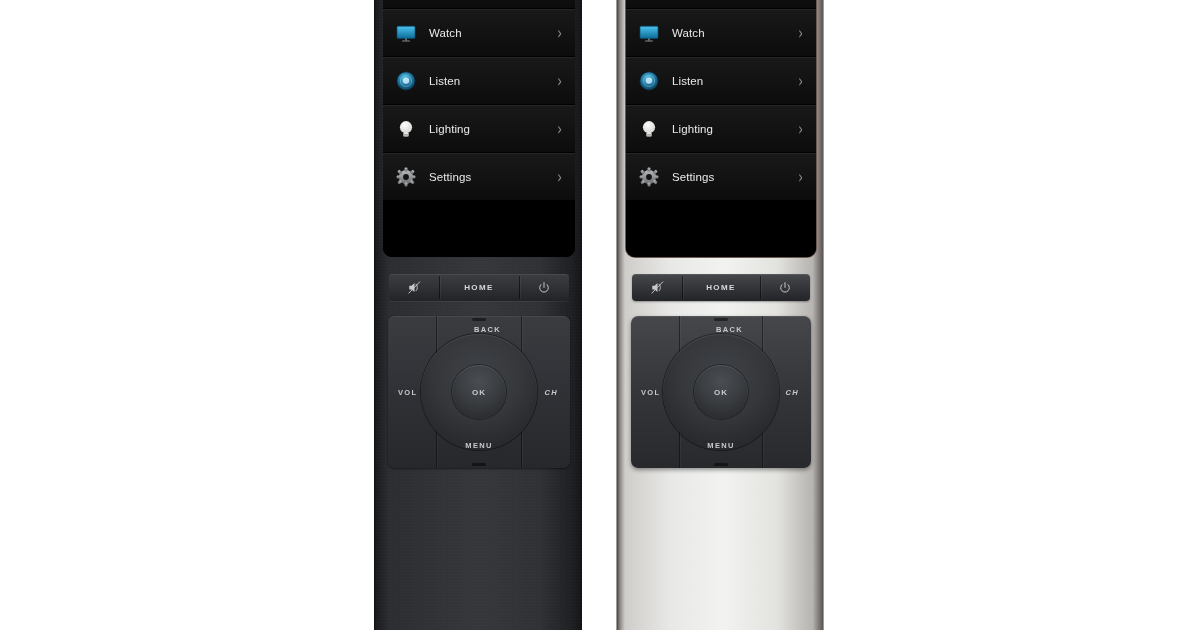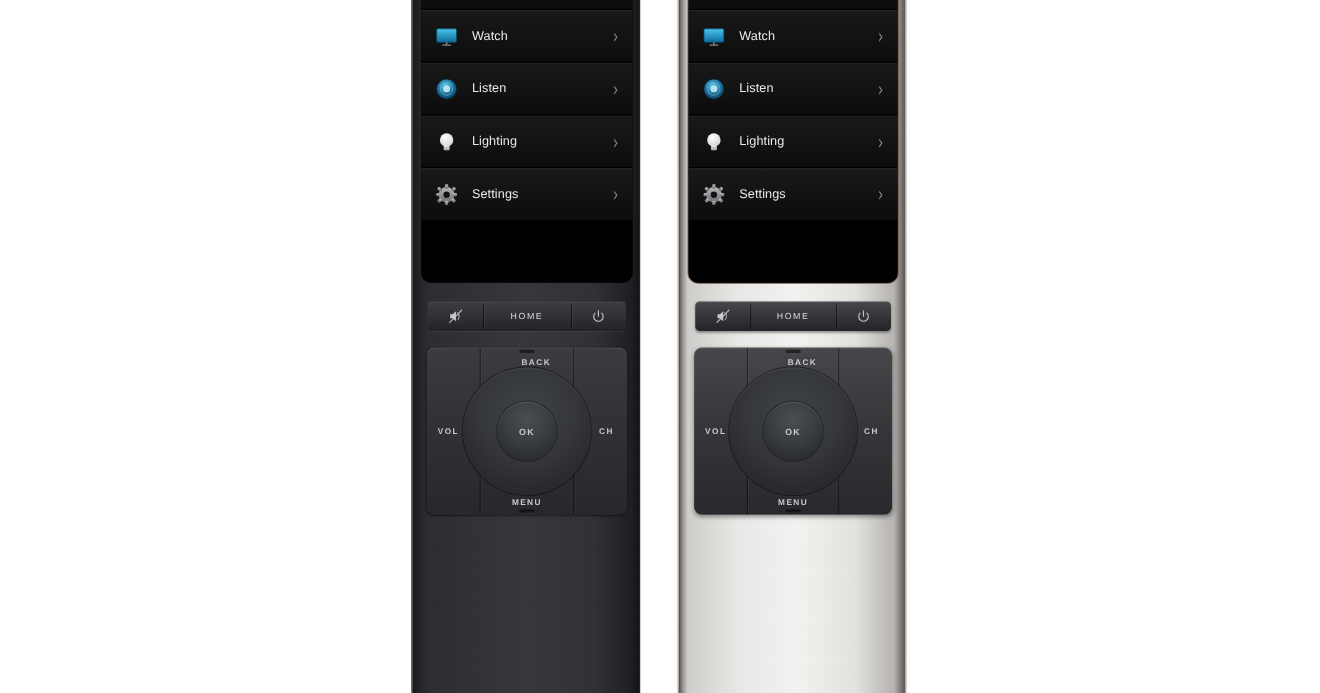--- a/index.html
+++ b/index.html
@@ -170,21 +170,21 @@
     left: 0; top: 2px; bottom: 2px;
     width: 1px;
     background: rgba(0,0,0,.55);
     box-shadow: 1px 0 0 rgba(255,255,255,.05);
   }
 
   .btn-home-label {
     font-size: 8px;
     letter-spacing: 1.4px;
     color: #d7d8da;
-    font-weight: normal;
+    font-weight: bold;
   }
   .btn-cell svg { display: block; }
 
   
   .dpad {
     position: absolute;
     left: 13px;
     width: 182px;
     top: 355px;
     height: 152px;
@@ -247,23 +247,23 @@
   }
 
   .dpad-lbl {
     position: absolute;
     font-size: 7.5px;
     letter-spacing: 1.3px;
     color: #c8c9cb;
     font-weight: bold;
   }
   .dpad-lbl.back { top: 9px;  left: 50%; transform: translateX(-50%); padding-left: 17px; }
-  .dpad-lbl.menu { bottom: 7px; left: 50%; transform: translateX(-50%); }
+  .dpad-lbl.menu { bottom: 18px; left: 50%; transform: translateX(-50%); }
   .dpad-lbl.vol  { left: 10px; top: 50%; transform: translateY(-50%); text-align: center; }
-  .dpad-lbl.ch   { right: 12px; top: 50%; transform: translateY(-50%); }
+  .dpad-lbl.ch   { right: 12px; top: 50%; transform: translateY(-50%); font-style: italic; }
 
   .dpad-nub {
     position: absolute;
     left: 50%;
     transform: translateX(-50%);
     width: 14px; height: 3px;
     border-radius: 2px;
     background: rgba(0,0,0,.5);
   }
   .dpad-nub.top { top: 2px; }

